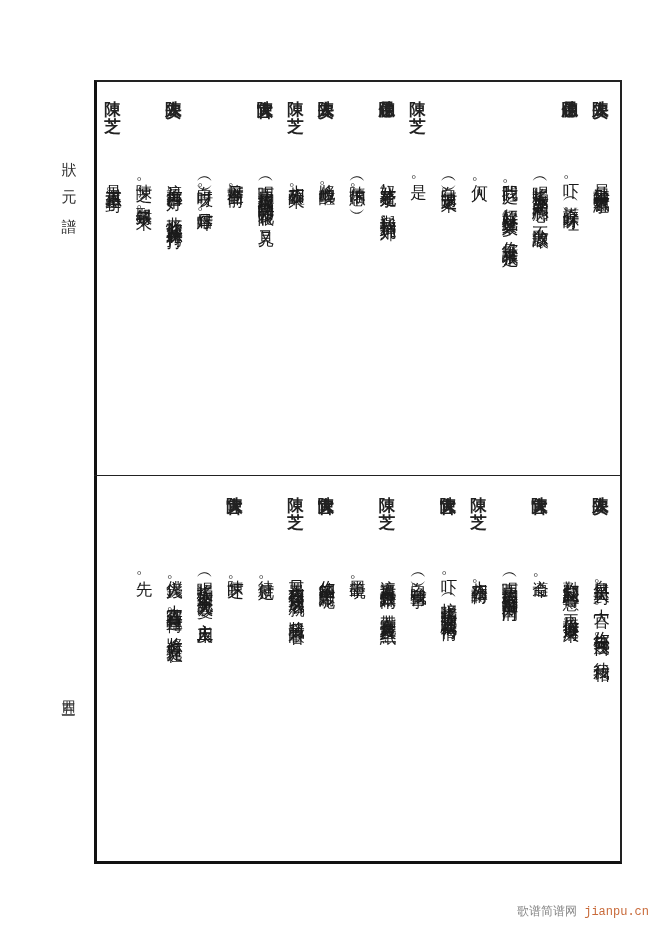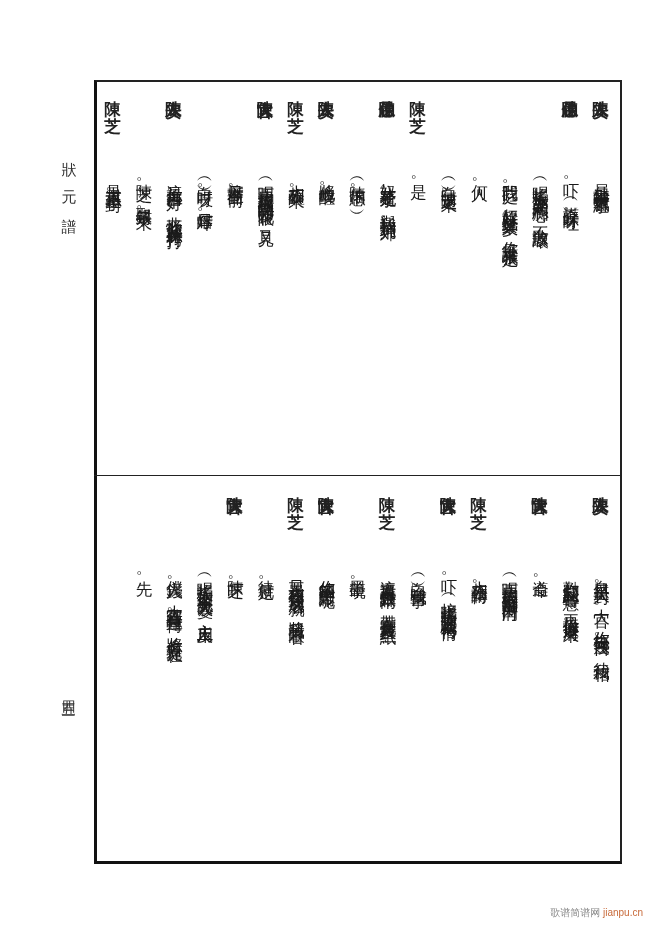--- a/index.html
+++ b/index.html
@@ -37,22 +37,22 @@
   .speaker {
     writing-mode: vertical-rl; font-size:16.5px; line-height:31px;
     width:31px; height:70px; letter-spacing:0px; font-weight:bold; color:#222;
   }
   .lines { display:flex; flex-direction:row-reverse; }
   .line {
     writing-mode: vertical-rl; font-size:16.5px; line-height:30.5px; width:30.5px;
     letter-spacing:2px; padding-top:83px; white-space:nowrap; color:#1a1a1a;
   }
   .watermark {
-    position:absolute; right:12px; bottom:8px; font-size:10px; color:#888;
-    font-family: Liberation Sans, sans-serif;
+    position:absolute; right:6px; bottom:8px; font-size:12px; color:#888;
+    font-family: Liberation Mono, monospace;
   }
   .watermark .url { color:#c86a3a; }
 </style>
 </head>
 <body>
 
 <div class="margin-title">狀元譜</div>
 <div class="margin-page">四五三</div>
 
 <div class="frame"></div>

